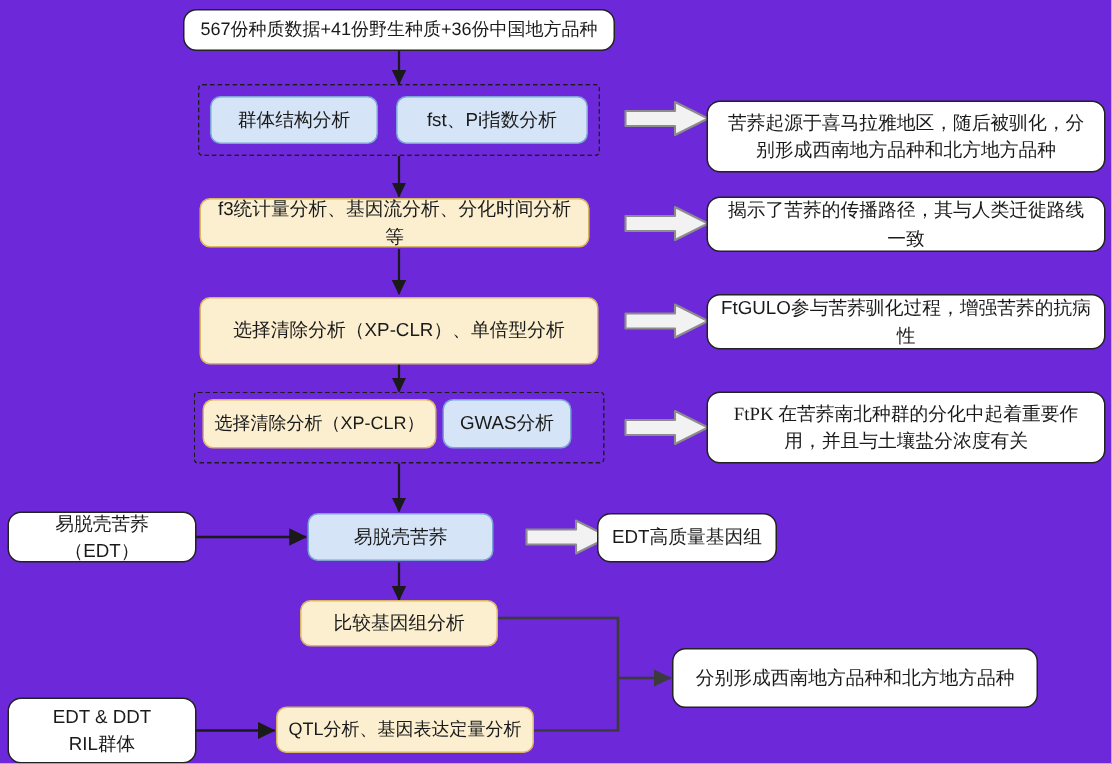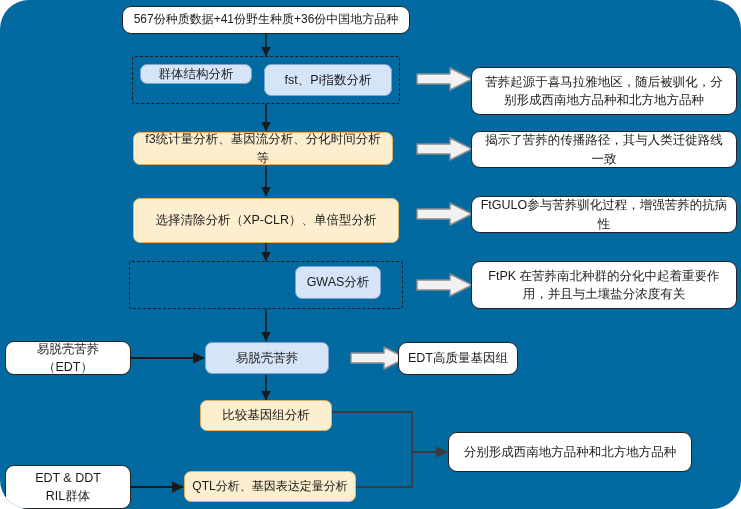--- a/index.html
+++ b/index.html
@@ -4,23 +4,22 @@
 <style>
   html,body{margin:0;padding:0;background:#ffffff;}
   body{
     font-family:"Liberation Sans","DejaVu Sans",sans-serif;
     -webkit-font-smoothing:antialiased;
   }
   #canvas{
     position:relative;
     width:741px;
     height:509px;
-    background:#0369a1;
+    background:#6d28d9;
     overflow:hidden;
-    border-radius:29px;
   }
   .node{
     position:absolute;
     box-sizing:border-box;
     display:flex;
     align-items:center;
     justify-content:center;
     text-align:center;
     font-size:12.5px;
     color:#1a1a1a;
@@ -118,47 +117,48 @@
   </svg>
   <svg class="blockarrow" style="left:350px;top:345px;width:58px;height:26px;" viewBox="0 0 58 26" xmlns="http://www.w3.org/2000/svg">
     <path d="M1,8 L34,8 L34,2 L56,13 L34,24 L34,18 L1,18 z" fill="#f2f2f2" stroke="#8c8c8c" stroke-width="1.4" stroke-linejoin="round"></path>
   </svg>
 
   <div class="dashgroup" style="left:132px;top:56px;width:268px;height:48px;"></div>
   <div class="dashgroup" style="left:129px;top:261px;width:274px;height:48px;"></div>
 
   <div class="node plain" style="left:122px;top:6px;width:288px;height:28px;font-size:12px;">567份种质数据+41份野生种质+36份中国地方品种</div>
 
-  <div class="node blue" style="left:140px;top:64px;width:112px;height:20px;">群体结构分析</div>
+  <div class="node blue" style="left:140px;top:64px;width:112px;height:32px;">群体结构分析</div>
 
   <div class="node blue" style="left:264px;top:64px;width:128px;height:32px;">fst、Pi指数分析</div>
 
   <div class="node yellow" style="left:133px;top:132px;width:260px;height:33px;">f3统计量分析、基因流分析、分化时间分析等</div>
 
   <div class="node yellow" style="left:133px;top:198px;width:266px;height:45px;">选择清除分析（XP-CLR）、单倍型分析</div>
 
+  <div class="node yellow" style="left:135px;top:266px;width:156px;height:33px;font-size:12px;">选择清除分析（XP-CLR）</div>
 
   <div class="node blue" style="left:295px;top:266px;width:86px;height:33px;">GWAS分析</div>
 
   <div class="node plain" style="left:5px;top:341px;width:126px;height:34px;">易脱壳苦荞（EDT）</div>
 
   <div class="node blue" style="left:205px;top:342px;width:124px;height:32px;">易脱壳苦荞</div>
 
   <div class="node yellow" style="left:200px;top:400px;width:132px;height:31px;">比较基因组分析</div>
 
   <div class="node plain" style="left:5px;top:465px;width:126px;height:44px;white-space:pre-line;">EDT &amp; DDT
 RIL群体</div>
 
   <div class="node yellow" style="left:184px;top:471px;width:172px;height:31px;font-size:12px;">QTL分析、基因表达定量分析</div>
 
   <div class="node plain" style="left:471px;top:55px;width:266px;height:48px;padding:4px 10px;margin-top:12px;">苦荞起源于喜马拉雅地区，随后被驯化，分别形成西南地方品种和北方地方品种</div>
 
   <div class="node plain" style="left:471px;top:131px;width:266px;height:37px;padding:1px 8px;">揭示了苦荞的传播路径，其与人类迁徙路线一致</div>
 
   <div class="node plain" style="left:471px;top:196px;width:266px;height:37px;padding:4px 8px;">FtGULO参与苦荞驯化过程，增强苦荞的抗病性</div>
 
-  <div class="node plain" style="left:471px;top:261px;width:266px;height:48px;padding:4px 10px;">FtPK 在苦荞南北种群的分化中起着重要作用，并且与土壤盐分浓度有关</div>
+  <div class="node plain" style="left:471px;top:261px;width:266px;height:48px;padding:4px 10px;font-family:Liberation Serif, serif;">FtPK 在苦荞南北种群的分化中起着重要作用，并且与土壤盐分浓度有关</div>
 
   <div class="node plain" style="left:398px;top:342px;width:120px;height:33px;">EDT高质量基因组</div>
 
   <div class="node plain" style="left:448px;top:432px;width:244px;height:40px;padding:4px 8px;">分别形成西南地方品种和北方地方品种</div>
 
 </div>
 
 </body></html>

